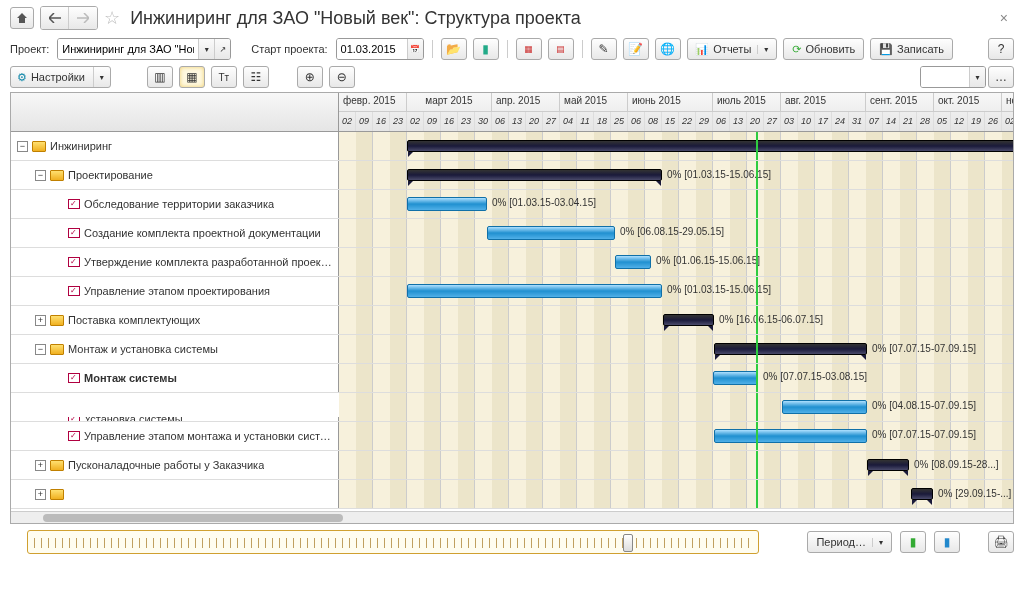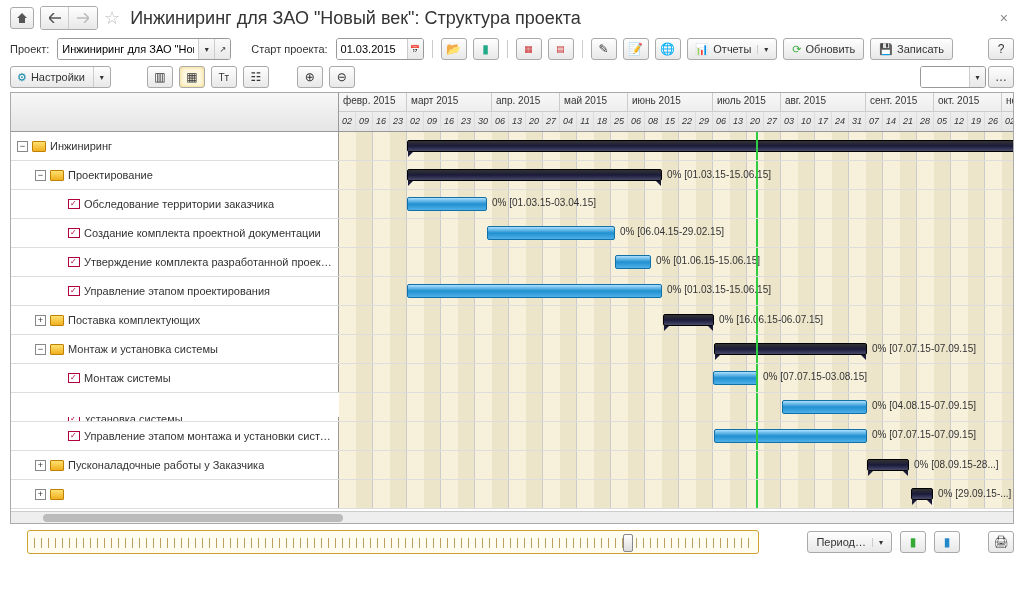--- a/index.html
+++ b/index.html
@@ -166,21 +166,21 @@
       <div class="tool-btn">…</div>
     </div>
   </div>
 
   <div class="gantt">
     <div class="gantt-hdr">
       <div class="left-col hdr-left"></div>
       <div class="right-col">
         <div class="months-row" id="months-row">
             <div class="month-cell" style="width: 68px;">февр. 2015</div>
-            <div class="month-cell" style="width: 85px;">март 2015</div>
+            <div class="month-cell" style="width: 85px; text-align: center;">март 2015</div>
             <div class="month-cell" style="width: 68px;">апр. 2015</div>
             <div class="month-cell" style="width: 68px;">май 2015</div>
             <div class="month-cell" style="width: 85px;">июнь 2015</div>
             <div class="month-cell" style="width: 68px;">июль 2015</div>
             <div class="month-cell" style="width: 85px;">авг. 2015</div>
             <div class="month-cell" style="width: 68px;">сент. 2015</div>
             <div class="month-cell" style="width: 68px;">окт. 2015</div>
             <div class="month-cell" style="width: 34px;">нояб.</div>
           </div>
         <div class="days-row" id="days-row">
@@ -272,21 +272,21 @@
           <div class="gantt-row">
             <div class="row-label" style="padding-left: 42px;">
               <span style="width: 11px; flex-shrink: 0;"></span>
               <span class="task-ico"></span>
               <span style="overflow: hidden; text-overflow: ellipsis;">Создание комплекта проектной документации</span>
             </div>
             <div class="row-chart">
               <div class="stripe-overlay"></div>
               <div class="today-line" style="left: 417px;"></div>
               <div class="bar task" style="left: 148px; width: 128px;">
-                <span class="bar-label">0%  [06.04.15-29.02.15]</span>
+                <span class="bar-label">0%  [06.08.15-29.05.15]</span>
               </div>
             </div>
           </div>
           <div class="gantt-row">
             <div class="row-label" style="padding-left: 42px;">
               <span style="width: 11px; flex-shrink: 0;"></span>
               <span class="task-ico"></span>
               <span style="overflow: hidden; text-overflow: ellipsis;">Утверждение комплекта разработанной проектн...</span>
             </div>
             <div class="row-chart">
@@ -336,21 +336,21 @@
               <div class="today-line" style="left: 417px;"></div>
               <div class="bar summary" style="left: 375px; width: 153px;">
                 <span class="bar-label">0%  [07.07.15-07.09.15]</span>
               </div>
             </div>
           </div>
           <div class="gantt-row">
             <div class="row-label" style="padding-left: 42px;">
               <span style="width: 11px; flex-shrink: 0;"></span>
               <span class="task-ico"></span>
-              <span style="overflow: hidden; text-overflow: ellipsis;">Монтаж системы</span>
+              <span style="overflow: hidden; text-overflow: ellipsis; font-weight: bold;">Монтаж системы</span>
             </div>
             <div class="row-chart">
               <div class="stripe-overlay"></div>
               <div class="today-line" style="left: 417px;"></div>
               <div class="bar task" style="left: 374px; width: 45px;">
                 <span class="bar-label">0%  [07.07.15-03.08.15]</span>
               </div>
             </div>
           </div>
           <div class="gantt-row">

